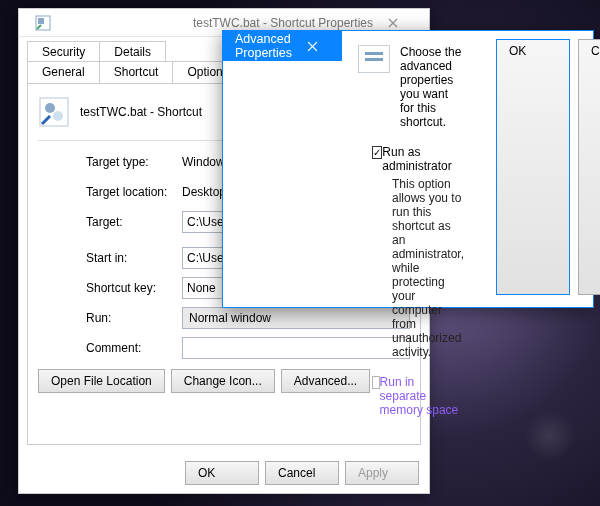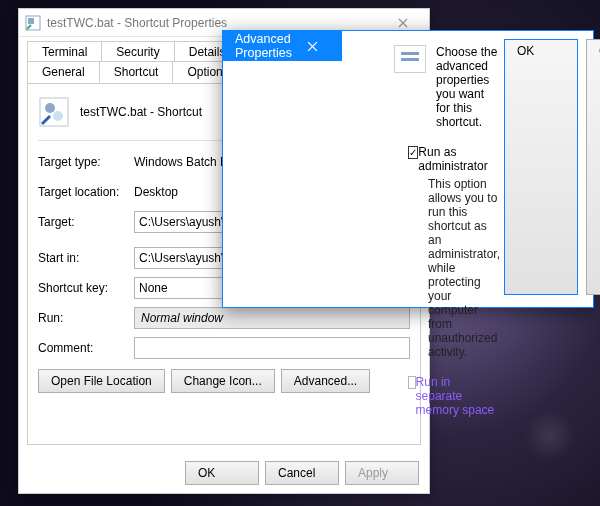--- a/index.html
+++ b/index.html
@@ -28,22 +28,23 @@
     left: 18px; top: 8px;
     width: 412px; height: 486px;
     background: #fff;
     border: 1px solid #ccc;
     box-shadow: 0 2px 12px rgba(0,0,0,.3);
     display: flex; flex-direction: column;
   }
   .props-titlebar {
     height: 28px;
     display: flex; align-items: center;
-    padding: 0 6px;
+    padding: 0 16px;
     border-bottom: 1px solid #e5e5e5;
+    text-align: right;
   }
   .props-titlebar .ico {
     width: 16px; height: 16px; margin-right: 6px;
     display:inline-flex; align-items:center; justify-content:center;
   }
   .props-titlebar .ico svg { width:16px; height:16px; }
   .props-titlebar .title { flex: 1; color: #777; }
   .props-titlebar .x {
     width: 40px; height: 20px;
     display:flex; align-items:center; justify-content:center;
@@ -87,21 +88,21 @@
   .hdr-name {
     flex:1;
   }
   .sep { height:1px; background:#e0e0e0; margin:4px 0 8px 0; }
 
   .field-row {
     display:flex; align-items:center;
     min-height: 26px;
     margin-bottom: 4px;
   }
-  .field-row .lbl { width: 96px; }
+  .field-row .lbl { width: 96px; margin-left: 48px; }
   .field-row .val { flex:1; }
   .field-row input[type=text] {
     width: 100%; height: 22px;
     border: 1px solid #aeb6bf;
     padding: 0 4px;
     font-family: inherit; font-size: 12px;
   }
 
   .btn-row {
     display:flex; gap:6px; margin-top:8px;
@@ -141,24 +142,23 @@
     display:flex; align-items:center;
     padding: 0 8px 0 12px;
     font-size: 12.5px;
   }
   .adv-titlebar .title { flex:1; }
   .adv-titlebar .x {
     width:42px; height:22px;
     display:flex; align-items:center; justify-content:center;
   }
   .adv-body {
-    padding: 14px 4px 10px 16px;
+    padding: 14px 32px 10px 16px;
     flex:1;
     font-size:12px;
-    margin-left:36px;
   }
   .adv-intro {
     display:flex; gap:10px; align-items:flex-start;
     margin-bottom: 16px;
   }
   .adv-intro .ico {
     width:32px; height:28px; flex-shrink:0;
     border:1px solid #c8d0d8;
     display:flex; align-items:center; justify-content:center;
     position:relative;
@@ -209,21 +209,20 @@
       <span class="title">testTWC.bat - Shortcut Properties</span>
       <span class="x">
         <svg width="10" height="10" viewBox="0 0 10 10">
             <path d="M1 1 L9 9 M9 1 L1 9" stroke="#999" stroke-width="1.3"></path>
           </svg>
       </span>
     </div>
 
     <div class="tabs-strip">
       <div class="tab-row back">
-        <div class="tab"><span>Terminal</span></div>
         <div class="tab"><span>Security</span></div>
         <div class="tab"><span>Details</span></div>
       </div>
       <div class="tab-row front">
         <div class="tab"><span>General</span></div>
         <div class="tab selected"><span>Shortcut</span></div>
         <div class="tab"><span>Options</span></div>
       </div>
     </div>
 
@@ -258,21 +257,21 @@
         <div class="lbl">Start in:</div>
         <div class="val"><input type="text" value="C:\Users\ayush\Desktop" style=""></div>
       </div>
       <div class="field-row">
         <div class="lbl">Shortcut key:</div>
         <div class="val"><input type="text" value="None" style=""></div>
       </div>
       <div class="field-row">
         <div class="lbl">Run:</div>
         <div class="val">
-          <div class="fake" style="display:flex;align-items:center;justify-content:space-between;border:1px solid #aeb6bf;background:#eaeaea;height:22px;padding:0 6px;font-style:italic;">
+          <div class="fake" style="display:flex;align-items:center;justify-content:space-between;border:1px solid #aeb6bf;background:#eaeaea;height:22px;padding:0 6px;">
             <span>Normal window</span>
           </div>
         </div>
       </div>
       <div class="field-row">
         <div class="lbl">Comment:</div>
         <div class="val"><input type="text" value="" style=""></div>
       </div>
 
       <div class="btn-row">

